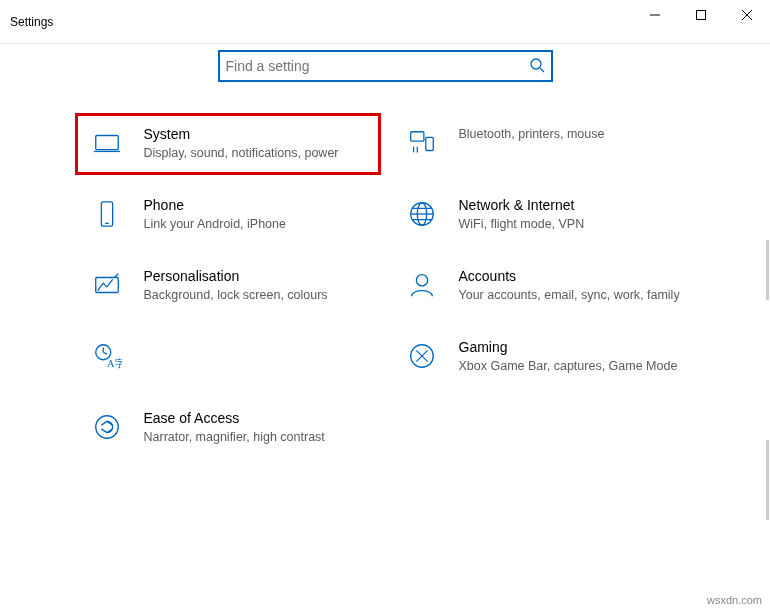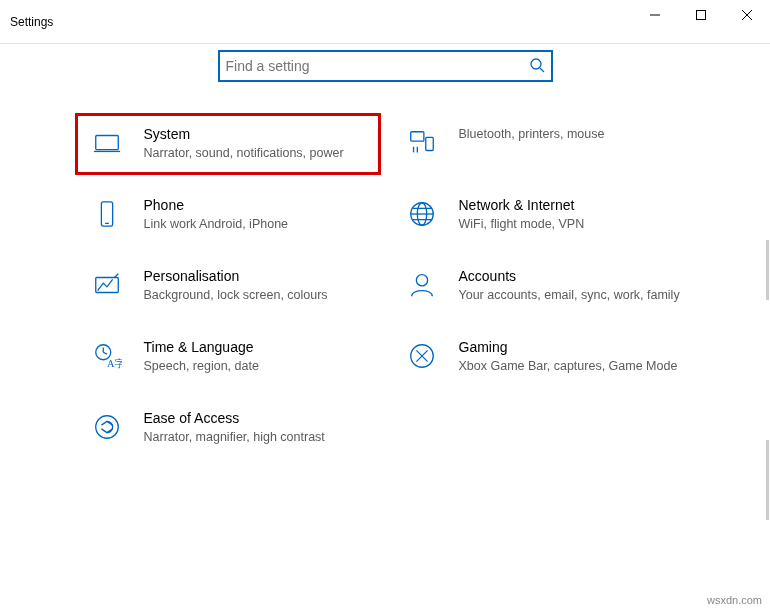--- a/index.html
+++ b/index.html
@@ -127,21 +127,21 @@
   <div class="grid" id="tiles-grid">
       <div class="tile highlight">
         <div class="icon">
           <svg viewBox="0 0 32 32">
             <rect x="4" y="8" width="24" height="15" rx="1"></rect>
             <line x1="2" y1="25" x2="30" y2="25"></line>
           </svg>
         </div>
         <div class="txt">
           <div class="ttl">System</div>
-          <div class="desc">Narrator, sound, notifications, power</div>
+          <div class="desc">Display, sound, notifications, power</div>
         </div>
       </div>
       <div class="tile">
         <div class="icon">
           <svg viewBox="0 0 32 32">
             <rect x="4" y="4" width="14" height="10" rx="1"></rect>
             <rect x="20" y="10" width="8" height="14" rx="1"></rect>
             <line x1="7" y1="20" x2="7" y2="26"></line>
             <line x1="11" y1="20" x2="11" y2="26"></line>
           </svg>
@@ -152,21 +152,21 @@
       </div>
       <div class="tile">
         <div class="icon">
           <svg viewBox="0 0 32 32">
             <rect x="10" y="3" width="12" height="26" rx="2"></rect>
             <line x1="14" y1="26" x2="18" y2="26"></line>
           </svg>
         </div>
         <div class="txt">
           <div class="ttl">Phone</div>
-          <div class="desc">Link work Android, iPhone</div>
+          <div class="desc">Link your Android, iPhone</div>
         </div>
       </div>
       <div class="tile">
         <div class="icon">
           <svg viewBox="0 0 32 32">
             <circle cx="16" cy="16" r="12"></circle>
             <ellipse cx="16" cy="16" rx="5" ry="12"></ellipse>
             <line x1="4" y1="16" x2="28" y2="16"></line>
             <line x1="6" y1="10" x2="26" y2="10"></line>
             <line x1="6" y1="22" x2="26" y2="22"></line>
@@ -204,24 +204,20 @@
       </div>
       <div class="tile">
         <div class="icon">
           <svg viewBox="0 0 32 32">
             <circle cx="12" cy="12" r="8"></circle>
             <line x1="12" y1="7" x2="12" y2="12"></line>
             <line x1="12" y1="12" x2="16" y2="14"></line>
             <text x="16" y="28" font-size="11" fill="#0067c0" stroke="none" font-family="Segoe UI">A字</text>
           </svg>
         </div>
-        <div class="txt">
-          <div class="ttl">Time &amp; Language</div>
-          <div class="desc">Speech, region, date</div>
-        </div>
       </div>
       <div class="tile">
         <div class="icon">
           <svg viewBox="0 0 32 32">
             <circle cx="16" cy="16" r="12"></circle>
             <line x1="10" y1="10" x2="22" y2="22"></line>
             <line x1="22" y1="10" x2="10" y2="22"></line>
           </svg>
         </div>
         <div class="txt">

